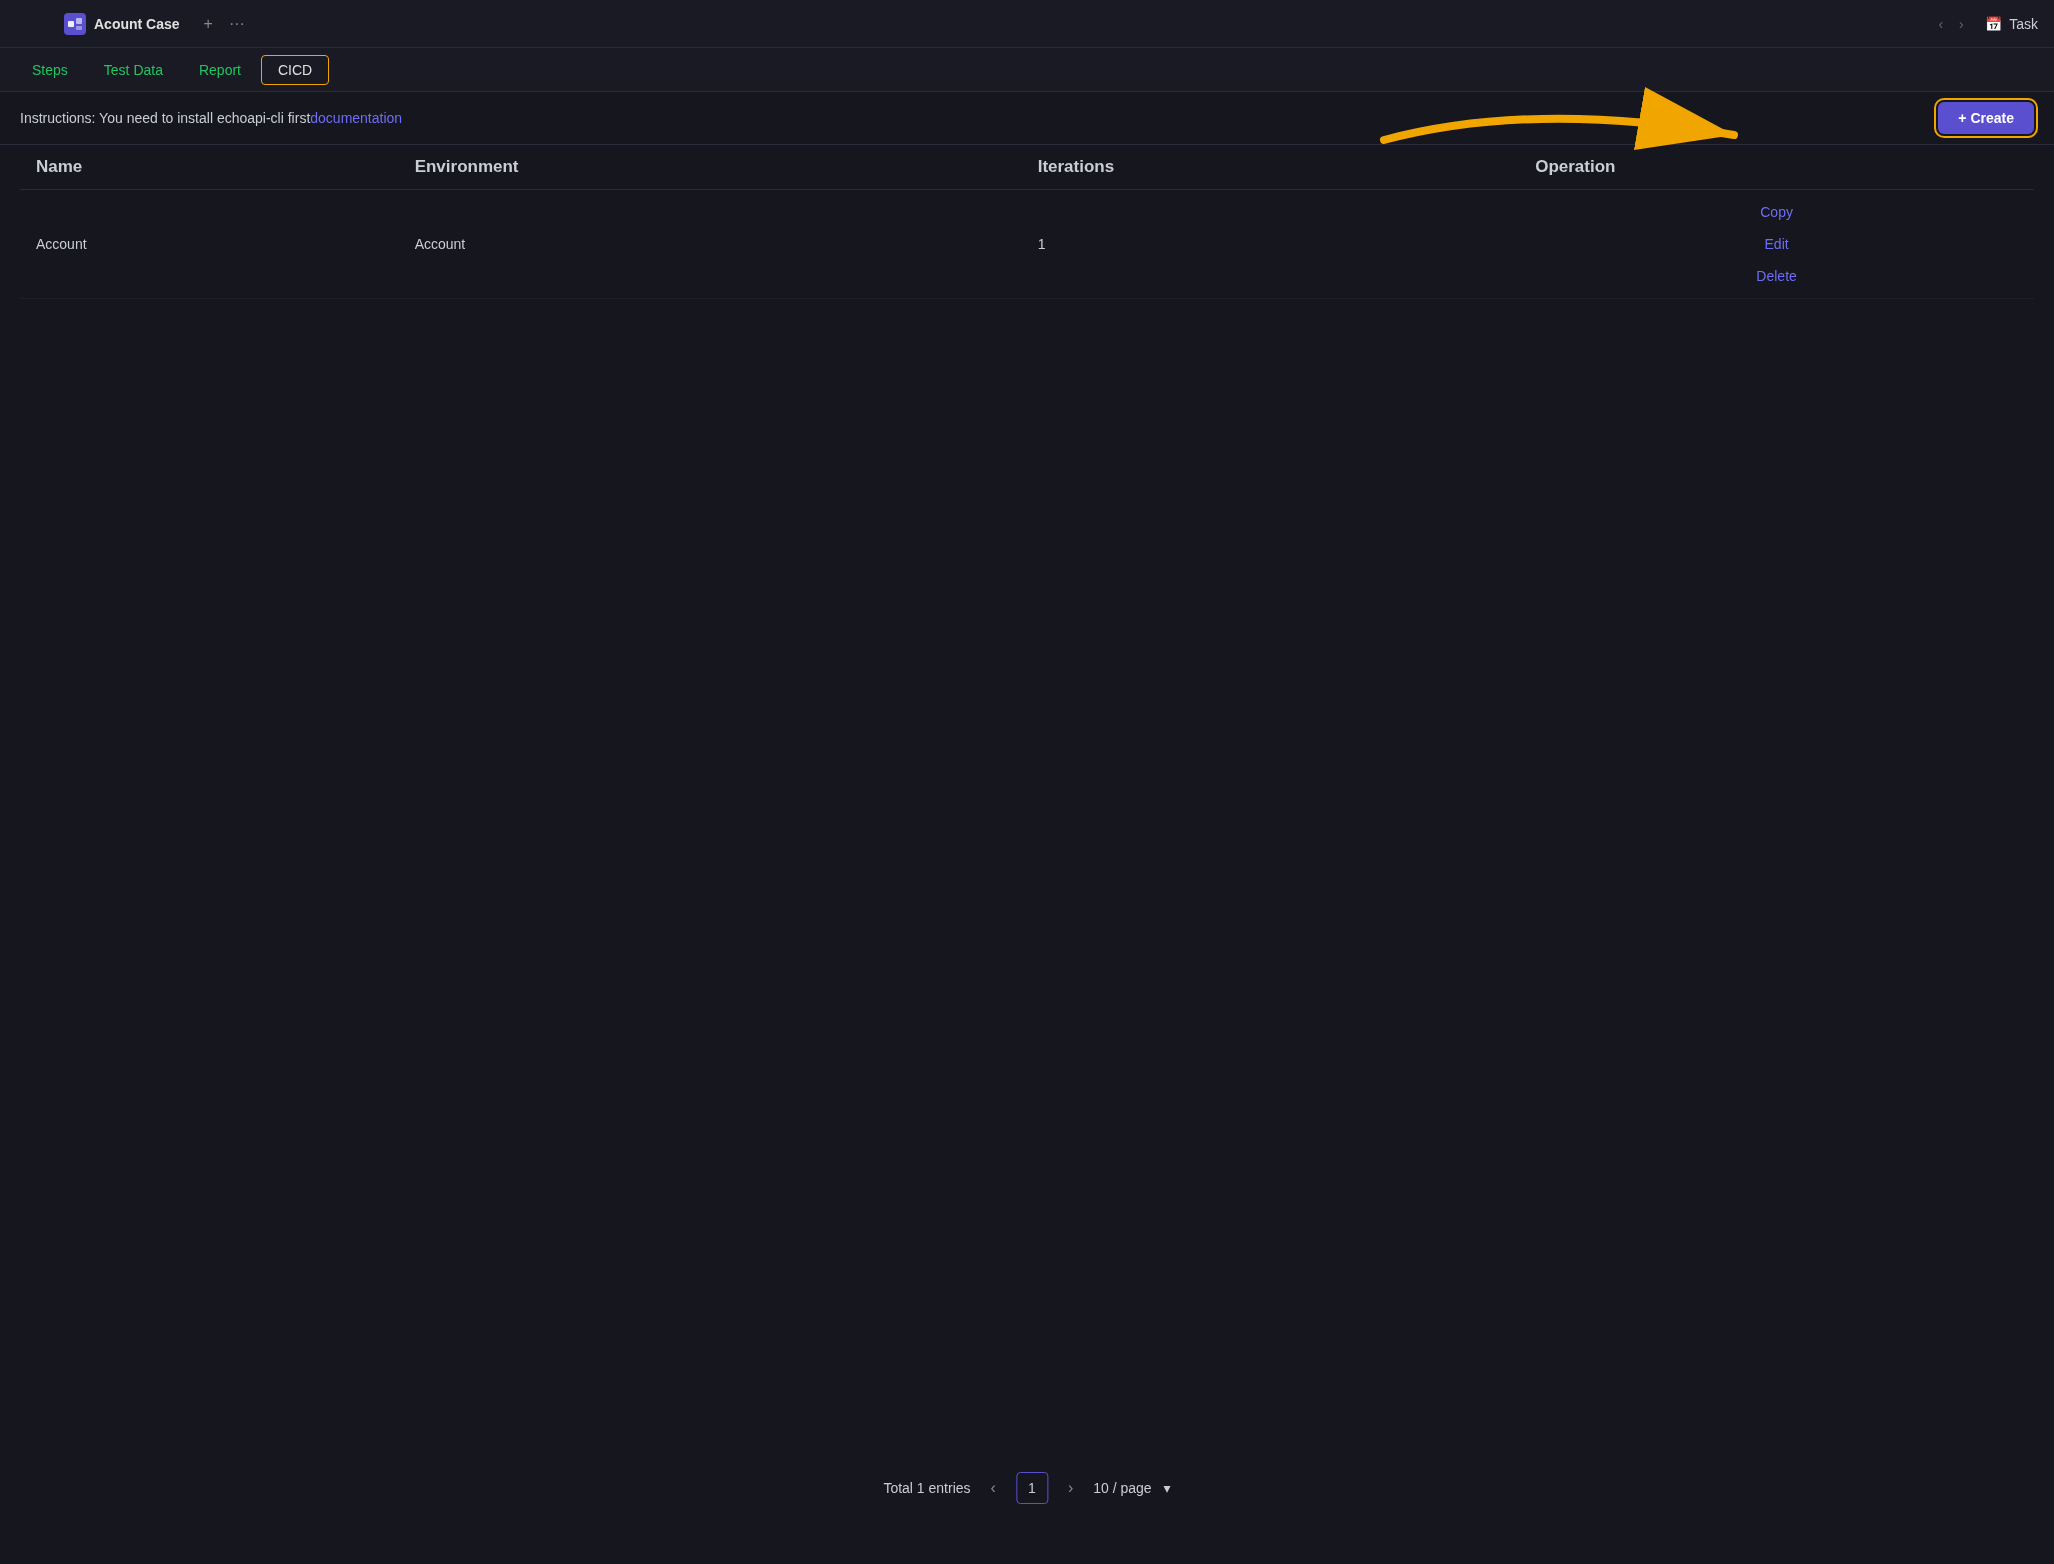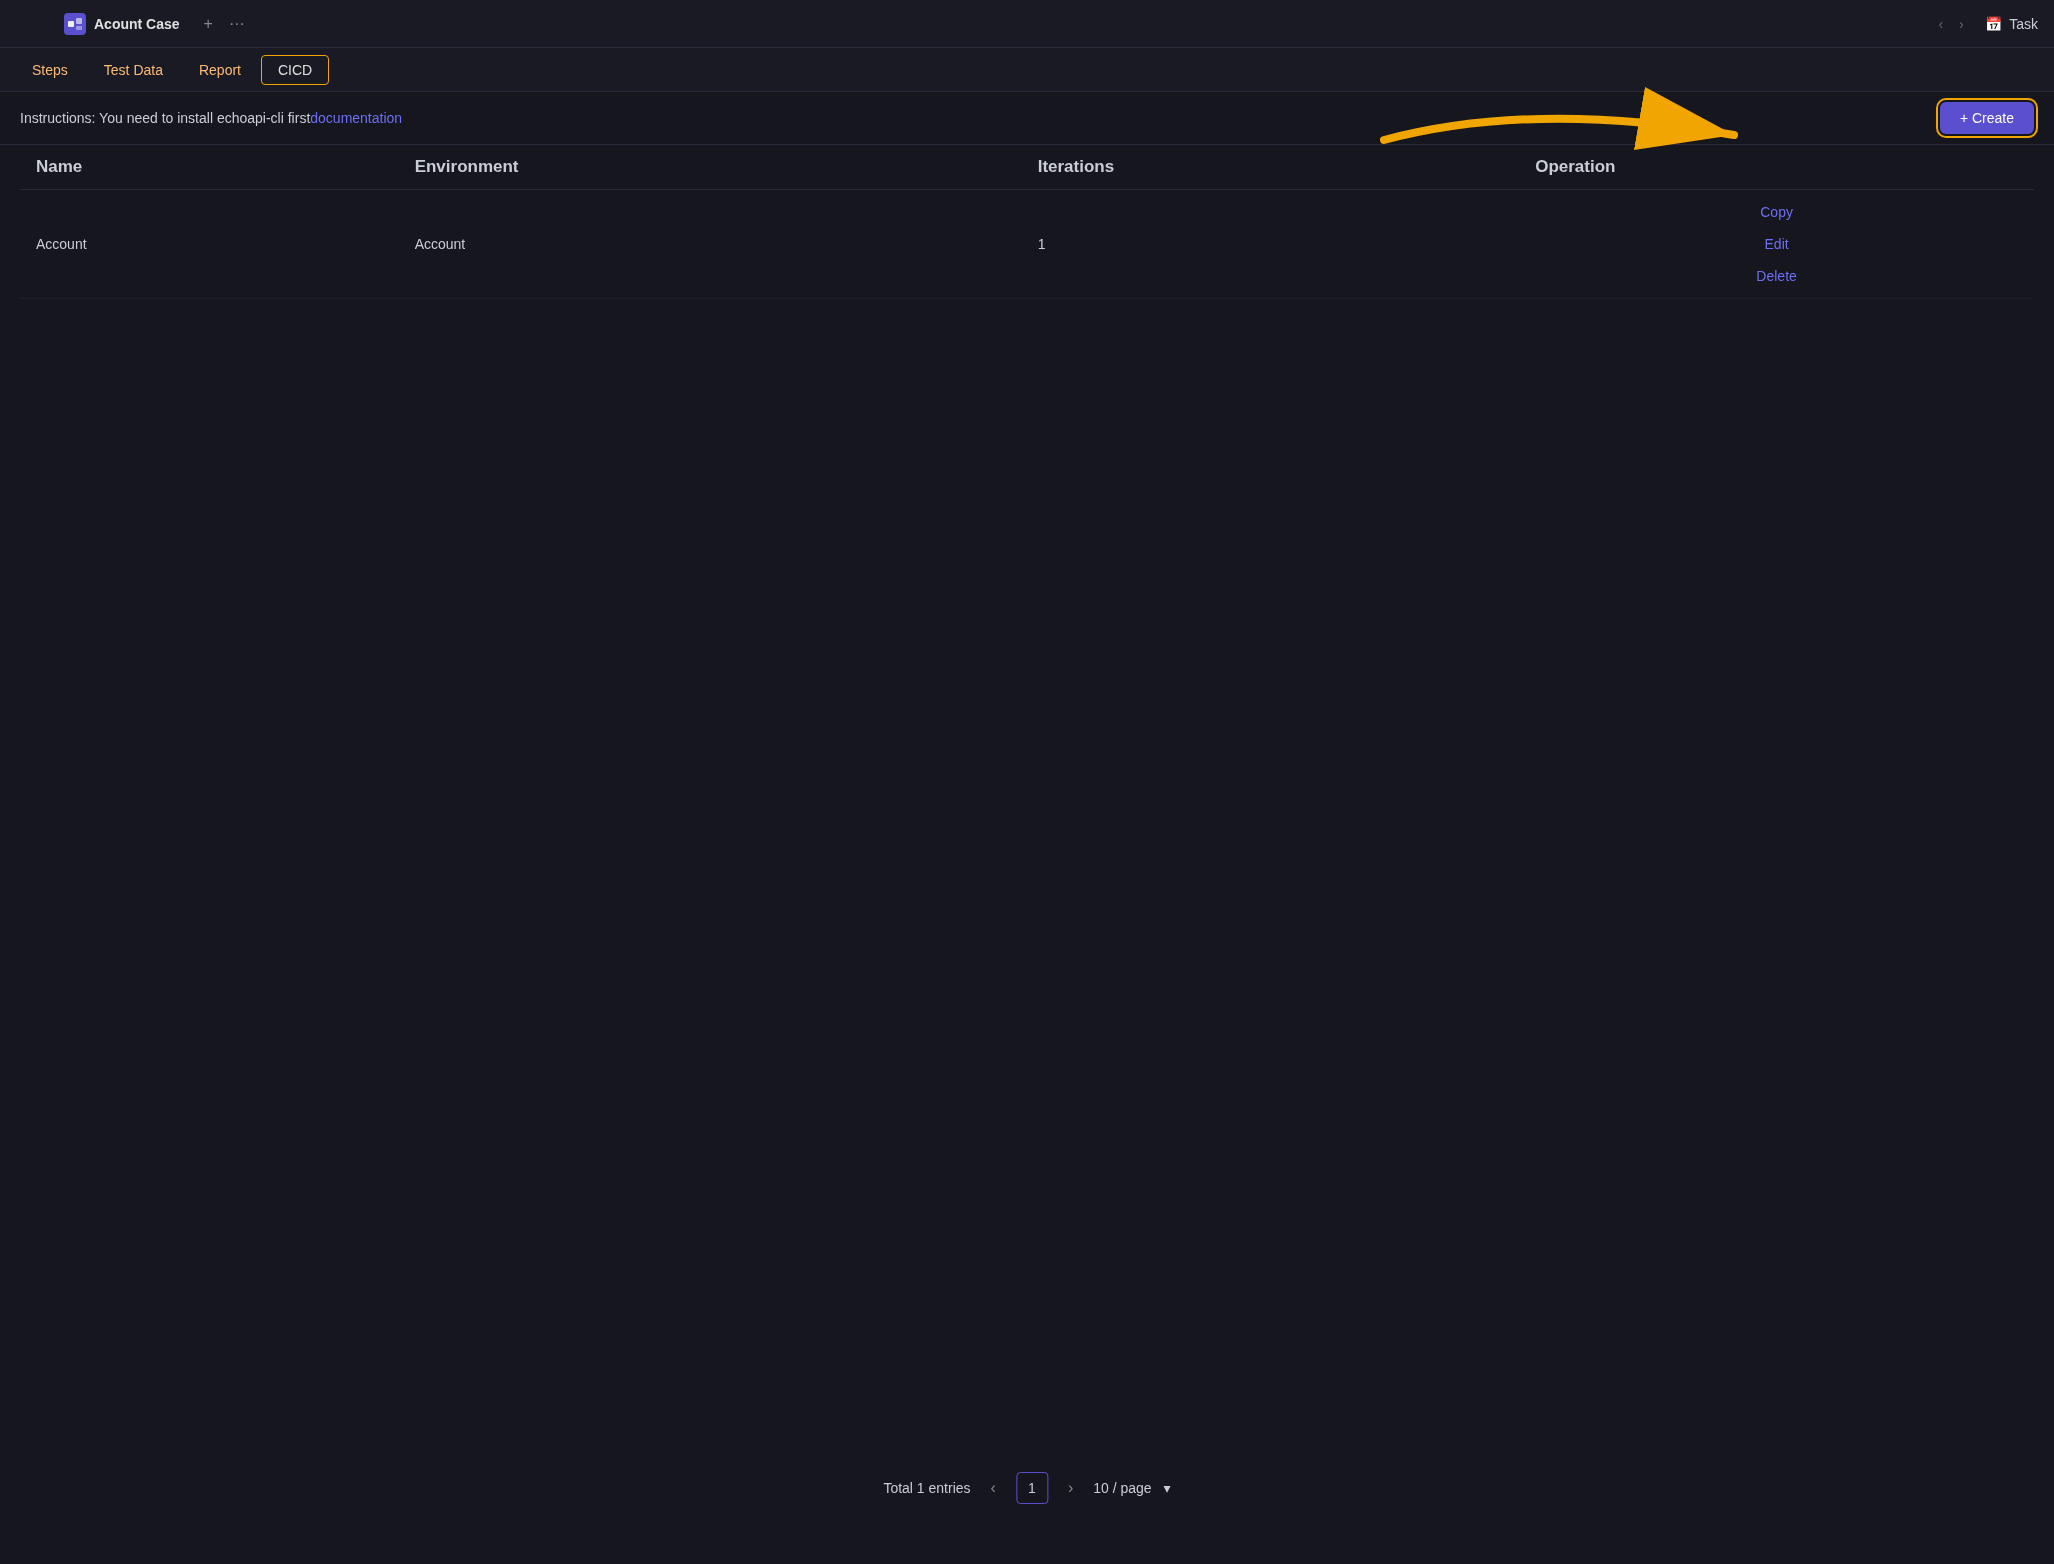--- a/index.html
+++ b/index.html
@@ -109,21 +109,21 @@
       height: 44px;
       background-color: #1a1a24;
       border-bottom: 1px solid #2a2a3a;
       gap: 4px;
     }
 
     .tab {
       padding: 6px 16px;
       border-radius: 4px;
       cursor: pointer;
-      color: #fdba74;
+      color: #22c55e;
       font-size: 14px;
       border: none;
       background: none;
     }
 
     .tab.active {
       color: #e0e0e0;
       border: 1.5px solid #f0a500;
       border-radius: 4px;
     }
@@ -147,21 +147,21 @@
       display: flex;
       align-items: center;
       gap: 6px;
       padding: 8px 20px;
       background: #5a4fcf;
       border: none;
       border-radius: 6px;
       color: white;
       cursor: pointer;
       font-size: 14px;
-      font-weight: 400;
+      font-weight: 700;
       outline: 2px solid #f0a500;
       outline-offset: 2px;
     }
 
     
     .table-container {
       padding: 0 20px;
     }
 
     .data-table {

